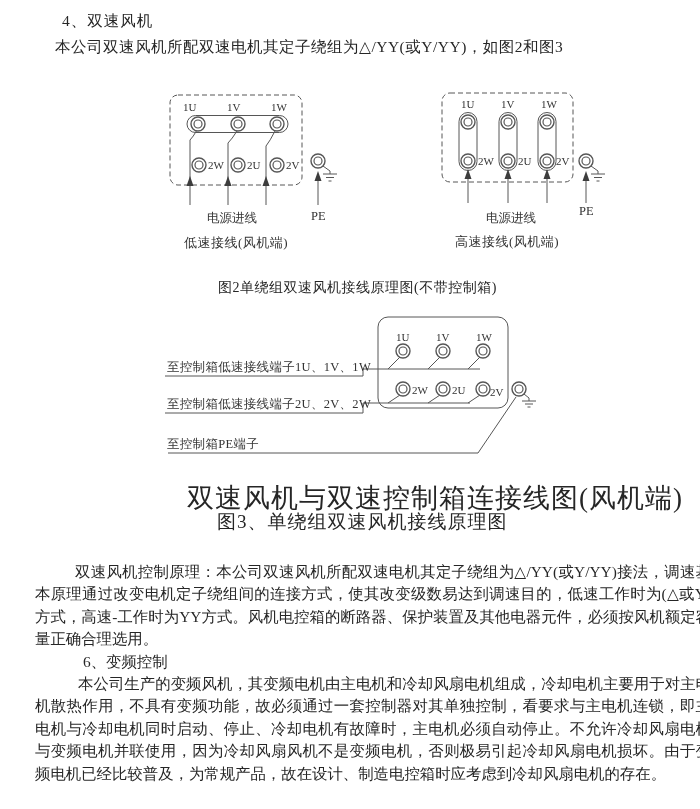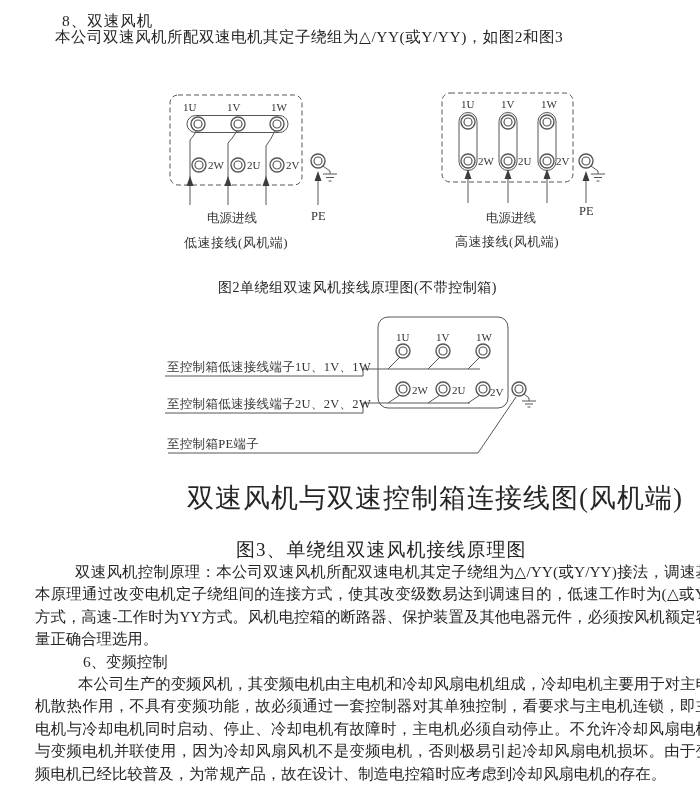--- a/index.html
+++ b/index.html
@@ -32,23 +32,23 @@
   svg .dash{stroke:#565656;stroke-width:1;fill:none;stroke-dasharray:5 3;}
   svg .ring-o{stroke:#565656;stroke-width:1.4;fill:#ffffff;}
   svg .ring-i{stroke:#565656;stroke-width:1.2;fill:#ffffff;}
   svg .arrow{fill:#3d3d3d;stroke:none;}
 </style>
 </head>
 <body>
 
 <div class="page">
 
-  <div class="abs sec-heading" style="left:62px;top:11px;">8、双速风机</div>
-
-  <div class="abs intro-line" style="left:55px;top:27px;">本公司双速风机所配双速电机其定子绕组为△/YY(或Y/YY)，如图2和图3</div>
+  <div class="abs sec-heading" style="left:62px;top:11px;">4、双速风机</div>
+
+  <div class="abs intro-line" style="left:55px;top:37px;">本公司双速风机所配双速电机其定子绕组为△/YY(或Y/YY)，如图2和图3</div>
 
   <svg class="abs" style="left:0;top:85px;" width="700" height="170" viewBox="0 0 700 170">
 
     <g>
       <rect class="dash" x="170" y="10" width="132" height="90" rx="8"></rect>
 
       <rect class="ln" x="187" y="30.5" width="101" height="17" rx="8.5"></rect>
 
       <path class="ln" d="M197,45 Q193,52 190,55 L190,120"></path>
       <path class="ln" d="M237,46 Q232,54 228,58 L228,120"></path>
@@ -244,21 +244,21 @@
       <path class="ln" d="M527.5,97 H530.5"></path>
     </g>
 
     <text class="wlabel" x="167" y="61">至控制箱低速接线端子1U、1V、1W</text>
     <text class="wlabel" x="167" y="98">至控制箱低速接线端子2U、2V、2W</text>
     <text class="wlabel" x="167" y="138">至控制箱PE端子</text>
   </svg>
 
   <div class="abs fig3-title" style="left:187px;top:480px;">双速风机与双速控制箱连接线图(风机端)</div>
 
-  <div class="abs fig3-caption" style="left:217px;top:537px;margin-left:19px;">图3、单绕组双速风机接线原理图</div>
+  <div class="abs fig3-caption" style="left:217px;top:509px;">图3、单绕组双速风机接线原理图</div>
 
   <div class="abs bodytext" style="left:15px;top:561px;">
     <p class="p-first">双速风机控制原理：本公司双速风机所配双速电机其定子绕组为△/YY(或Y/YY)接法，调速基本原理通过改变电机定子绕组间的连接方式，使其改变级数易达到调速目的，低速工作时为(△或Y)方式，高速-工作时为YY方式。风机电控箱的断路器、保护装置及其他电器元件，必须按风机额定容量正确合理选用。</p>
     <div class="h3-line">6、变频控制</div>
     <p class="p-second">本公司生产的变频风机，其变频电机由主电机和冷却风扇电机组成，冷却电机主要用于对主电机散热作用，不具有变频功能，故必须通过一套控制器对其单独控制，看要求与主电机连锁，即主电机与冷却电机同时启动、停止、冷却电机有故障时，主电机必须自动停止。不允许冷却风扇电机与变频电机并联使用，因为冷却风扇风机不是变频电机，否则极易引起冷却风扇电机损坏。由于变频电机已经比较普及，为常规产品，故在设计、制造电控箱时应考虑到冷却风扇电机的存在。</p>
   </div>
 
 </div>
 
 </body></html>

